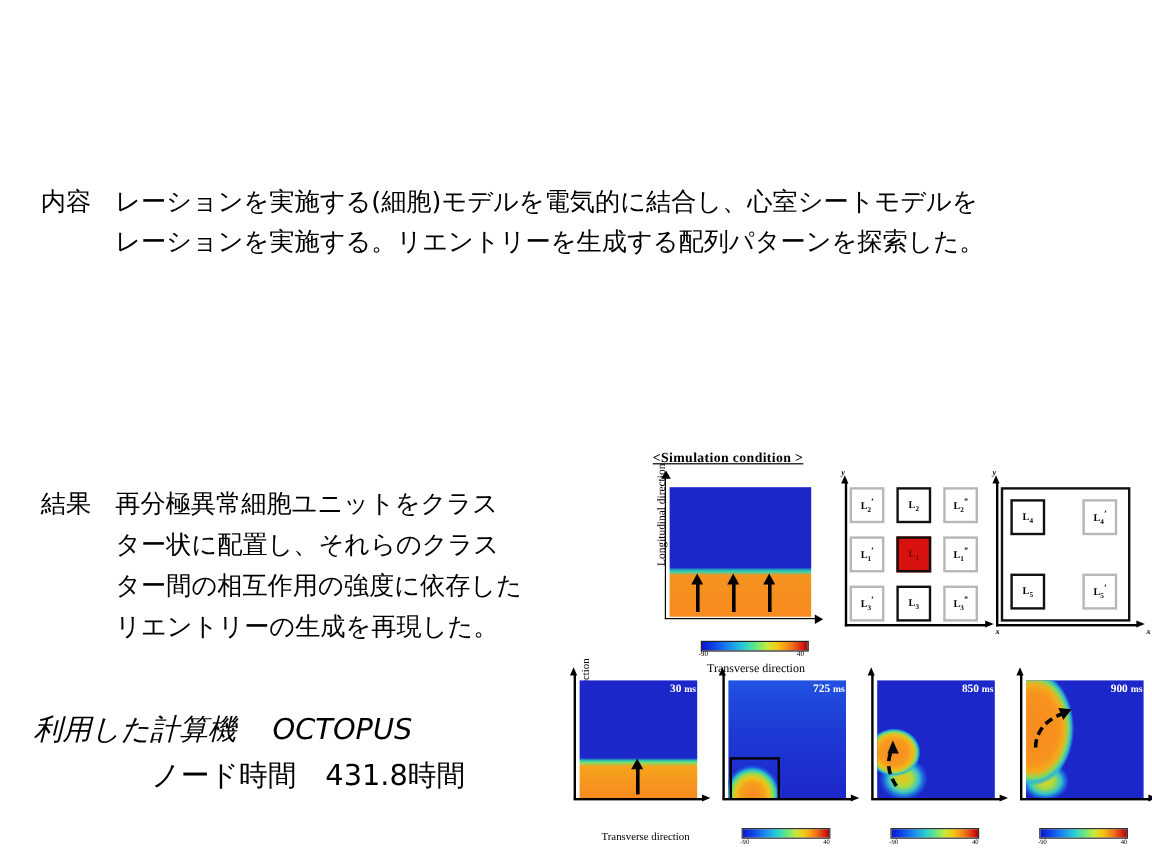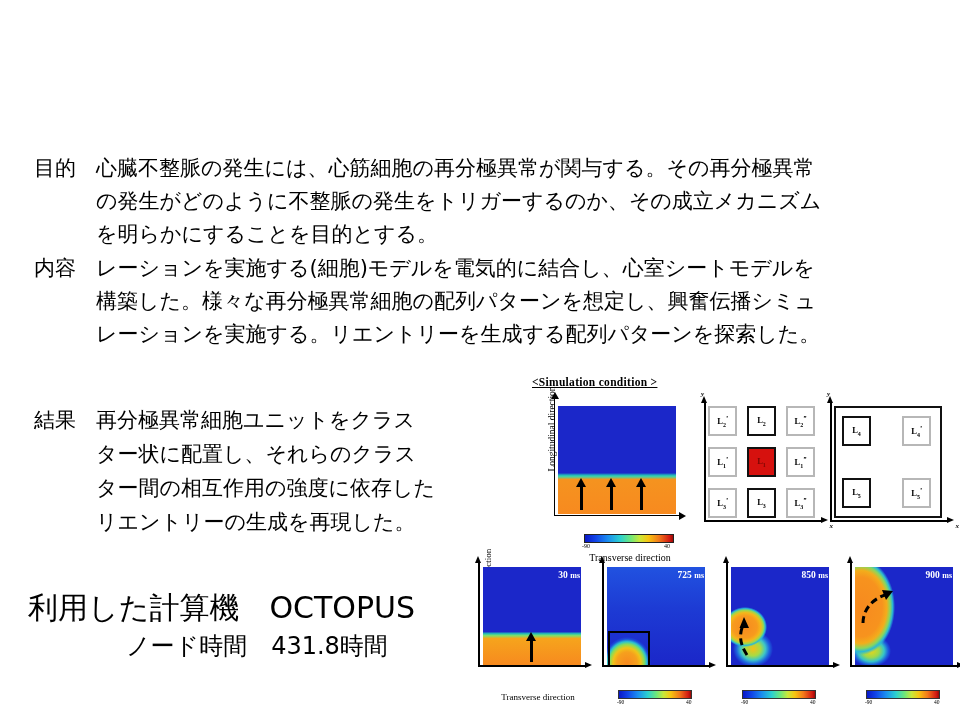--- a/index.html
+++ b/index.html
@@ -34,31 +34,31 @@
   }
   .row-text div{white-space:nowrap;}
 
   
   .results-block{position:absolute;left:34px;top:375px;width:470px;margin-top:28px;}
   .results-block .row-label{line-height:34px;}
   .results-block .row-text{font-size:21px;line-height:34px;}
 
   
   .machine-block{position:absolute;left:28px;top:588px;width:470px;}
-  .machine-line1{font-size:30px;line-height:40px;white-space:nowrap;
-    font-family:"DejaVu Sans","Liberation Sans",sans-serif;}
+  .machine-line1{font-size:24px;line-height:40px;white-space:nowrap;
+    font-family:"DejaVu Sans","Liberation Sans",sans-serif;font-style:italic;}
   .machine-line1 .gap{display:inline-block;width:30px;}
   .machine-line2{font-size:24px;line-height:36px;margin-left:98px;white-space:nowrap;
     font-family:"DejaVu Sans","Liberation Sans",sans-serif;}
   .machine-line2 .gap{display:inline-block;width:24px;}
 
   
   .fig-cond{position:absolute;left:506px;top:376px;width:448px;height:168px;}
   .cond-title{
-    position:absolute;left:26px;top:0px;font-size:11.5px;font-weight:bold;
+    position:absolute;left:38px;top:0px;font-size:11.5px;font-weight:bold;
     text-decoration:underline;letter-spacing:.3px;
     font-family:"Liberation Serif","DejaVu Serif",serif;white-space:nowrap;
   }
 
   
   .sheet-panel{position:absolute;left:26px;top:22px;width:160px;height:140px;}
   .axis-v{position:absolute;left:22px;top:0px;width:1px;height:118px;background:#000;}
   .axis-v:after{content:"";position:absolute;left:-3.5px;top:-6px;
     border-left:4px solid transparent;border-right:4px solid transparent;border-bottom:7px solid #000;}
   .axis-h{position:absolute;left:22px;top:117px;width:126px;height:1px;background:#000;}
@@ -147,34 +147,25 @@
   .roi-box{position:absolute;border:2.5px solid #000;}
 </style>
 </head>
 <body>
 
 <div class="slide">
 
 
   <div class="body-block">
 
-    <div class="row">
-      <div class="row-label">目的</div>
-      <div class="row-text">
-        <div>心臓不整脈の発生には、心筋細胞の再分極異常が関与する。その再分極異常</div>
-        <div>の発生がどのように不整脈の発生をトリガーするのか、その成立メカニズム</div>
-        <div>を明らかにすることを目的とする。</div>
-      </div>
-    </div>
 
     <div class="row">
       <div class="row-label">内容</div>
       <div class="row-text">
         <div>レーションを実施する(細胞)モデルを電気的に結合し、心室シートモデルを</div>
-        <div>構築した。様々な再分極異常細胞の配列パターンを想定し、興奮伝播シミュ</div>
         <div>レーションを実施する。リエントリーを生成する配列パターンを探索した。</div>
       </div>
     </div>
 
   </div>
 
   <div class="results-block">
     <div class="row">
       <div class="row-label">結果</div>
       <div class="row-text">

